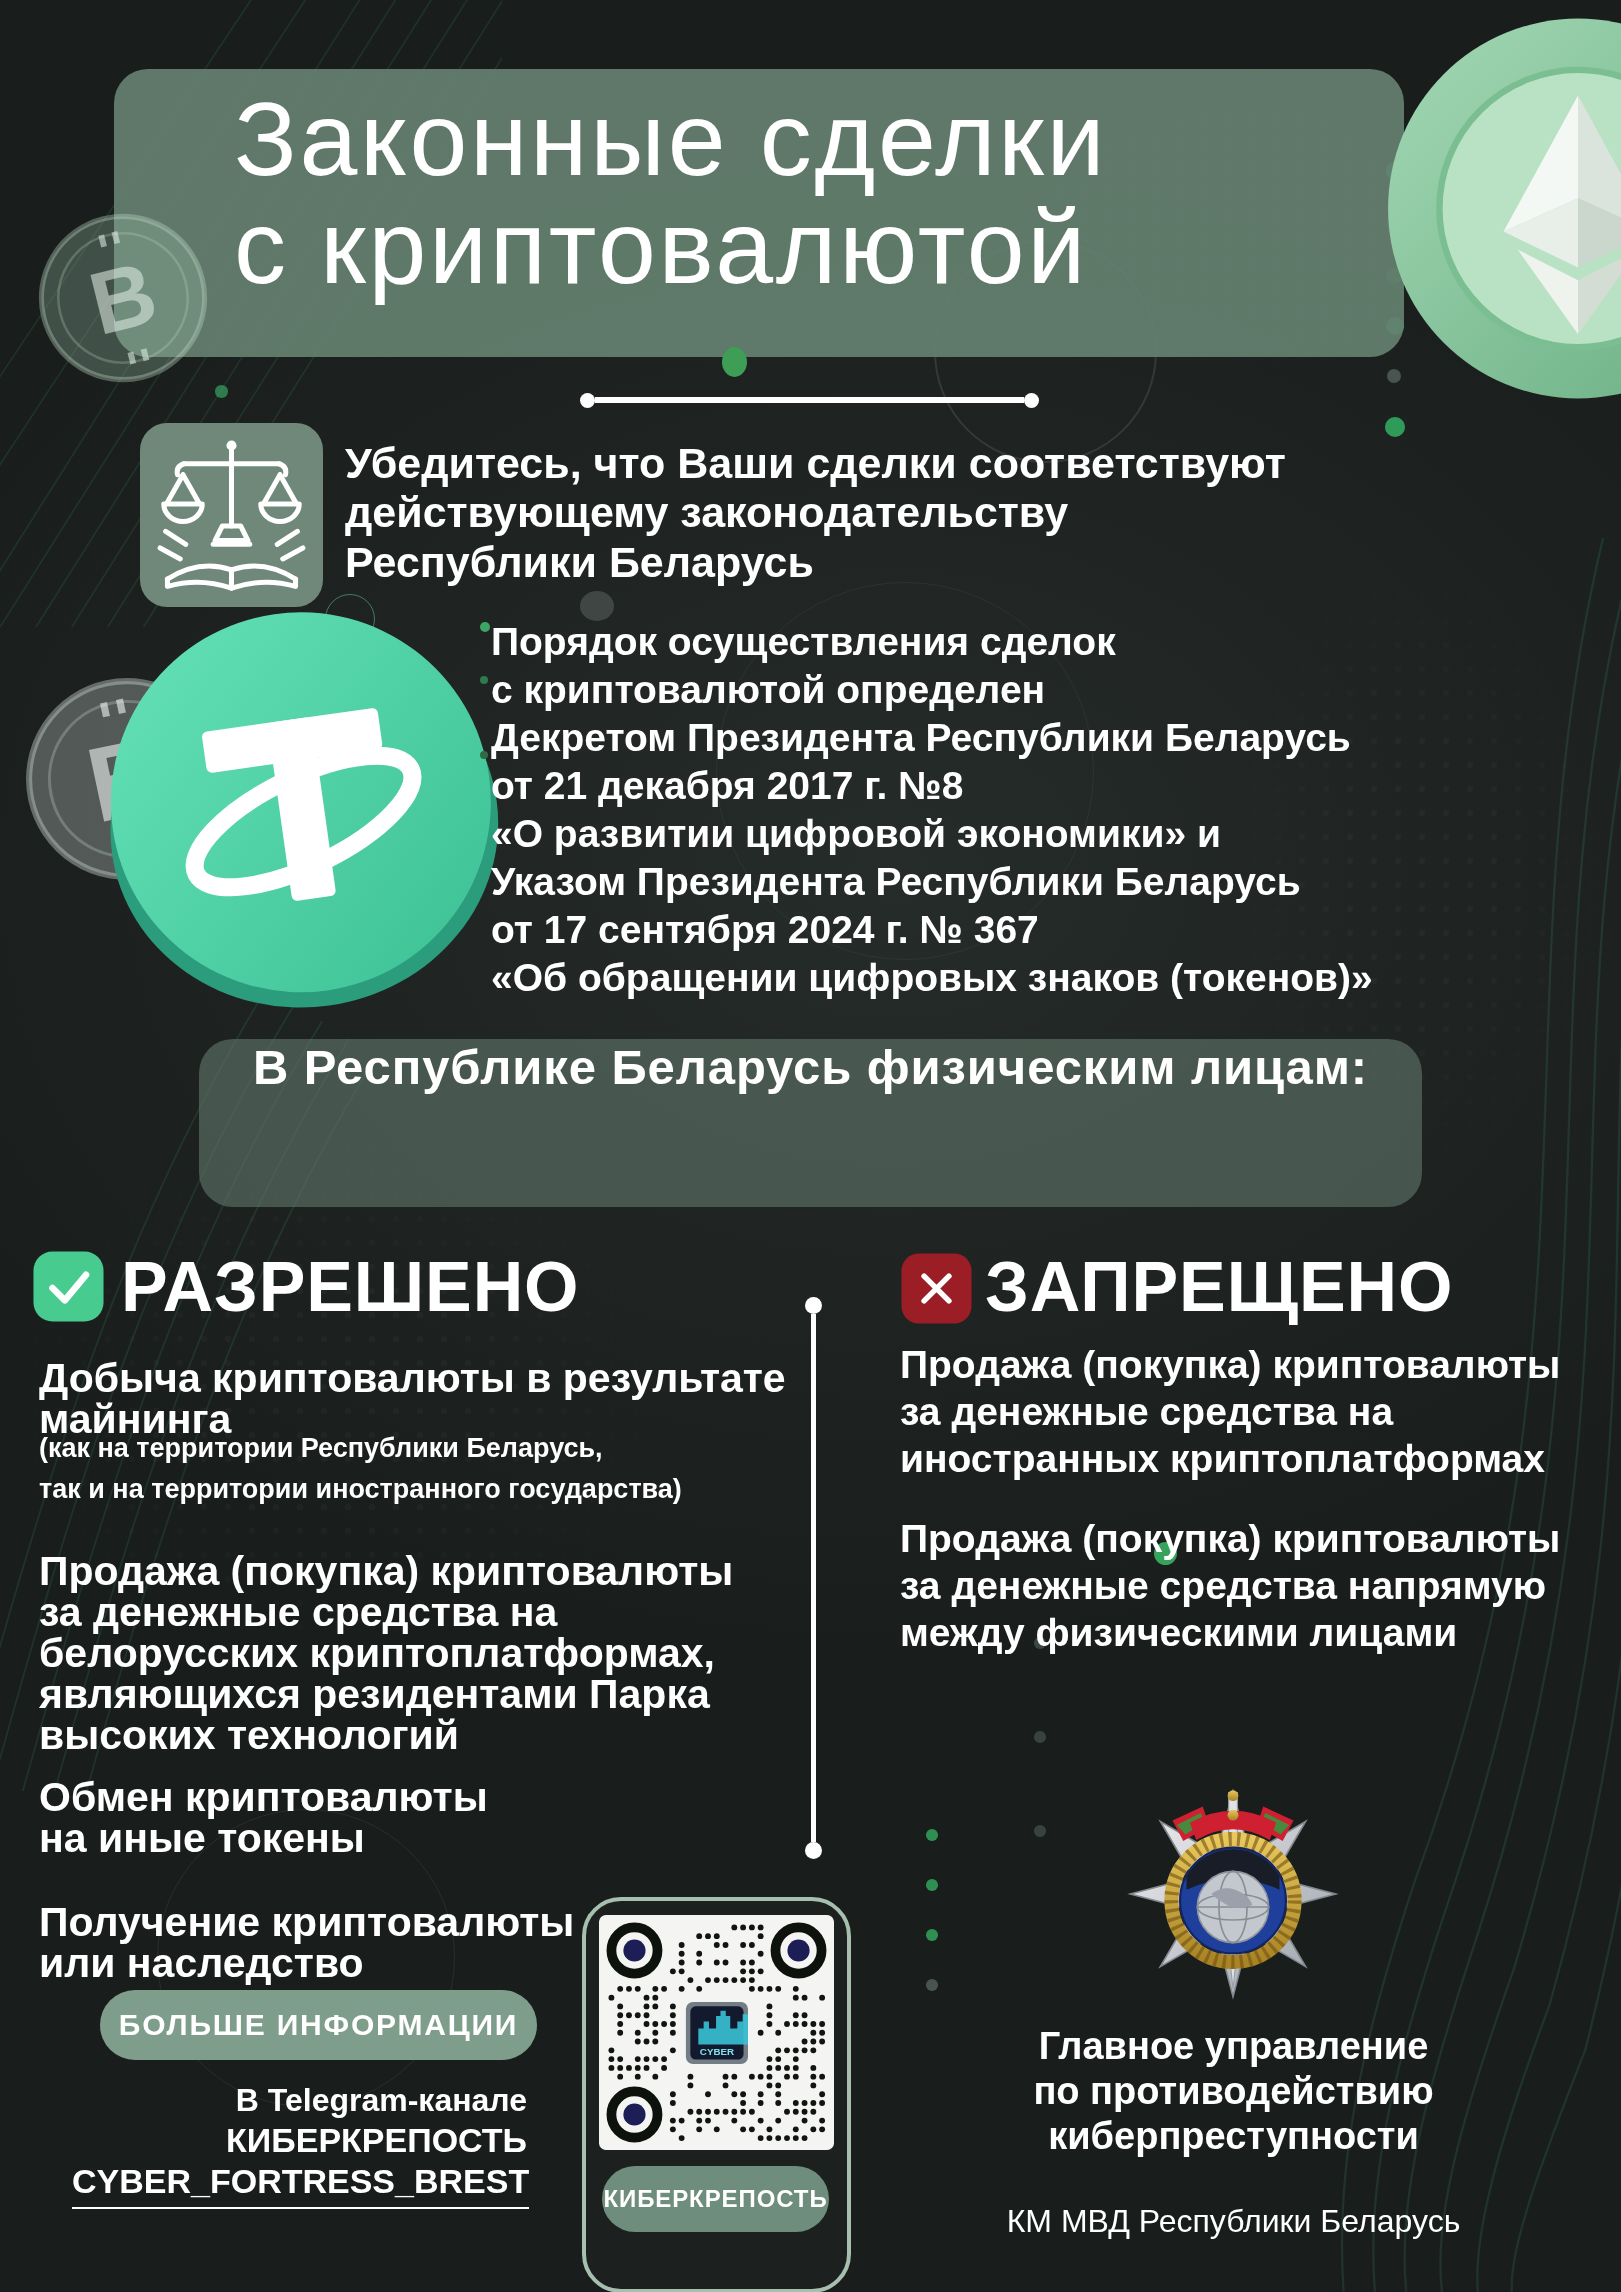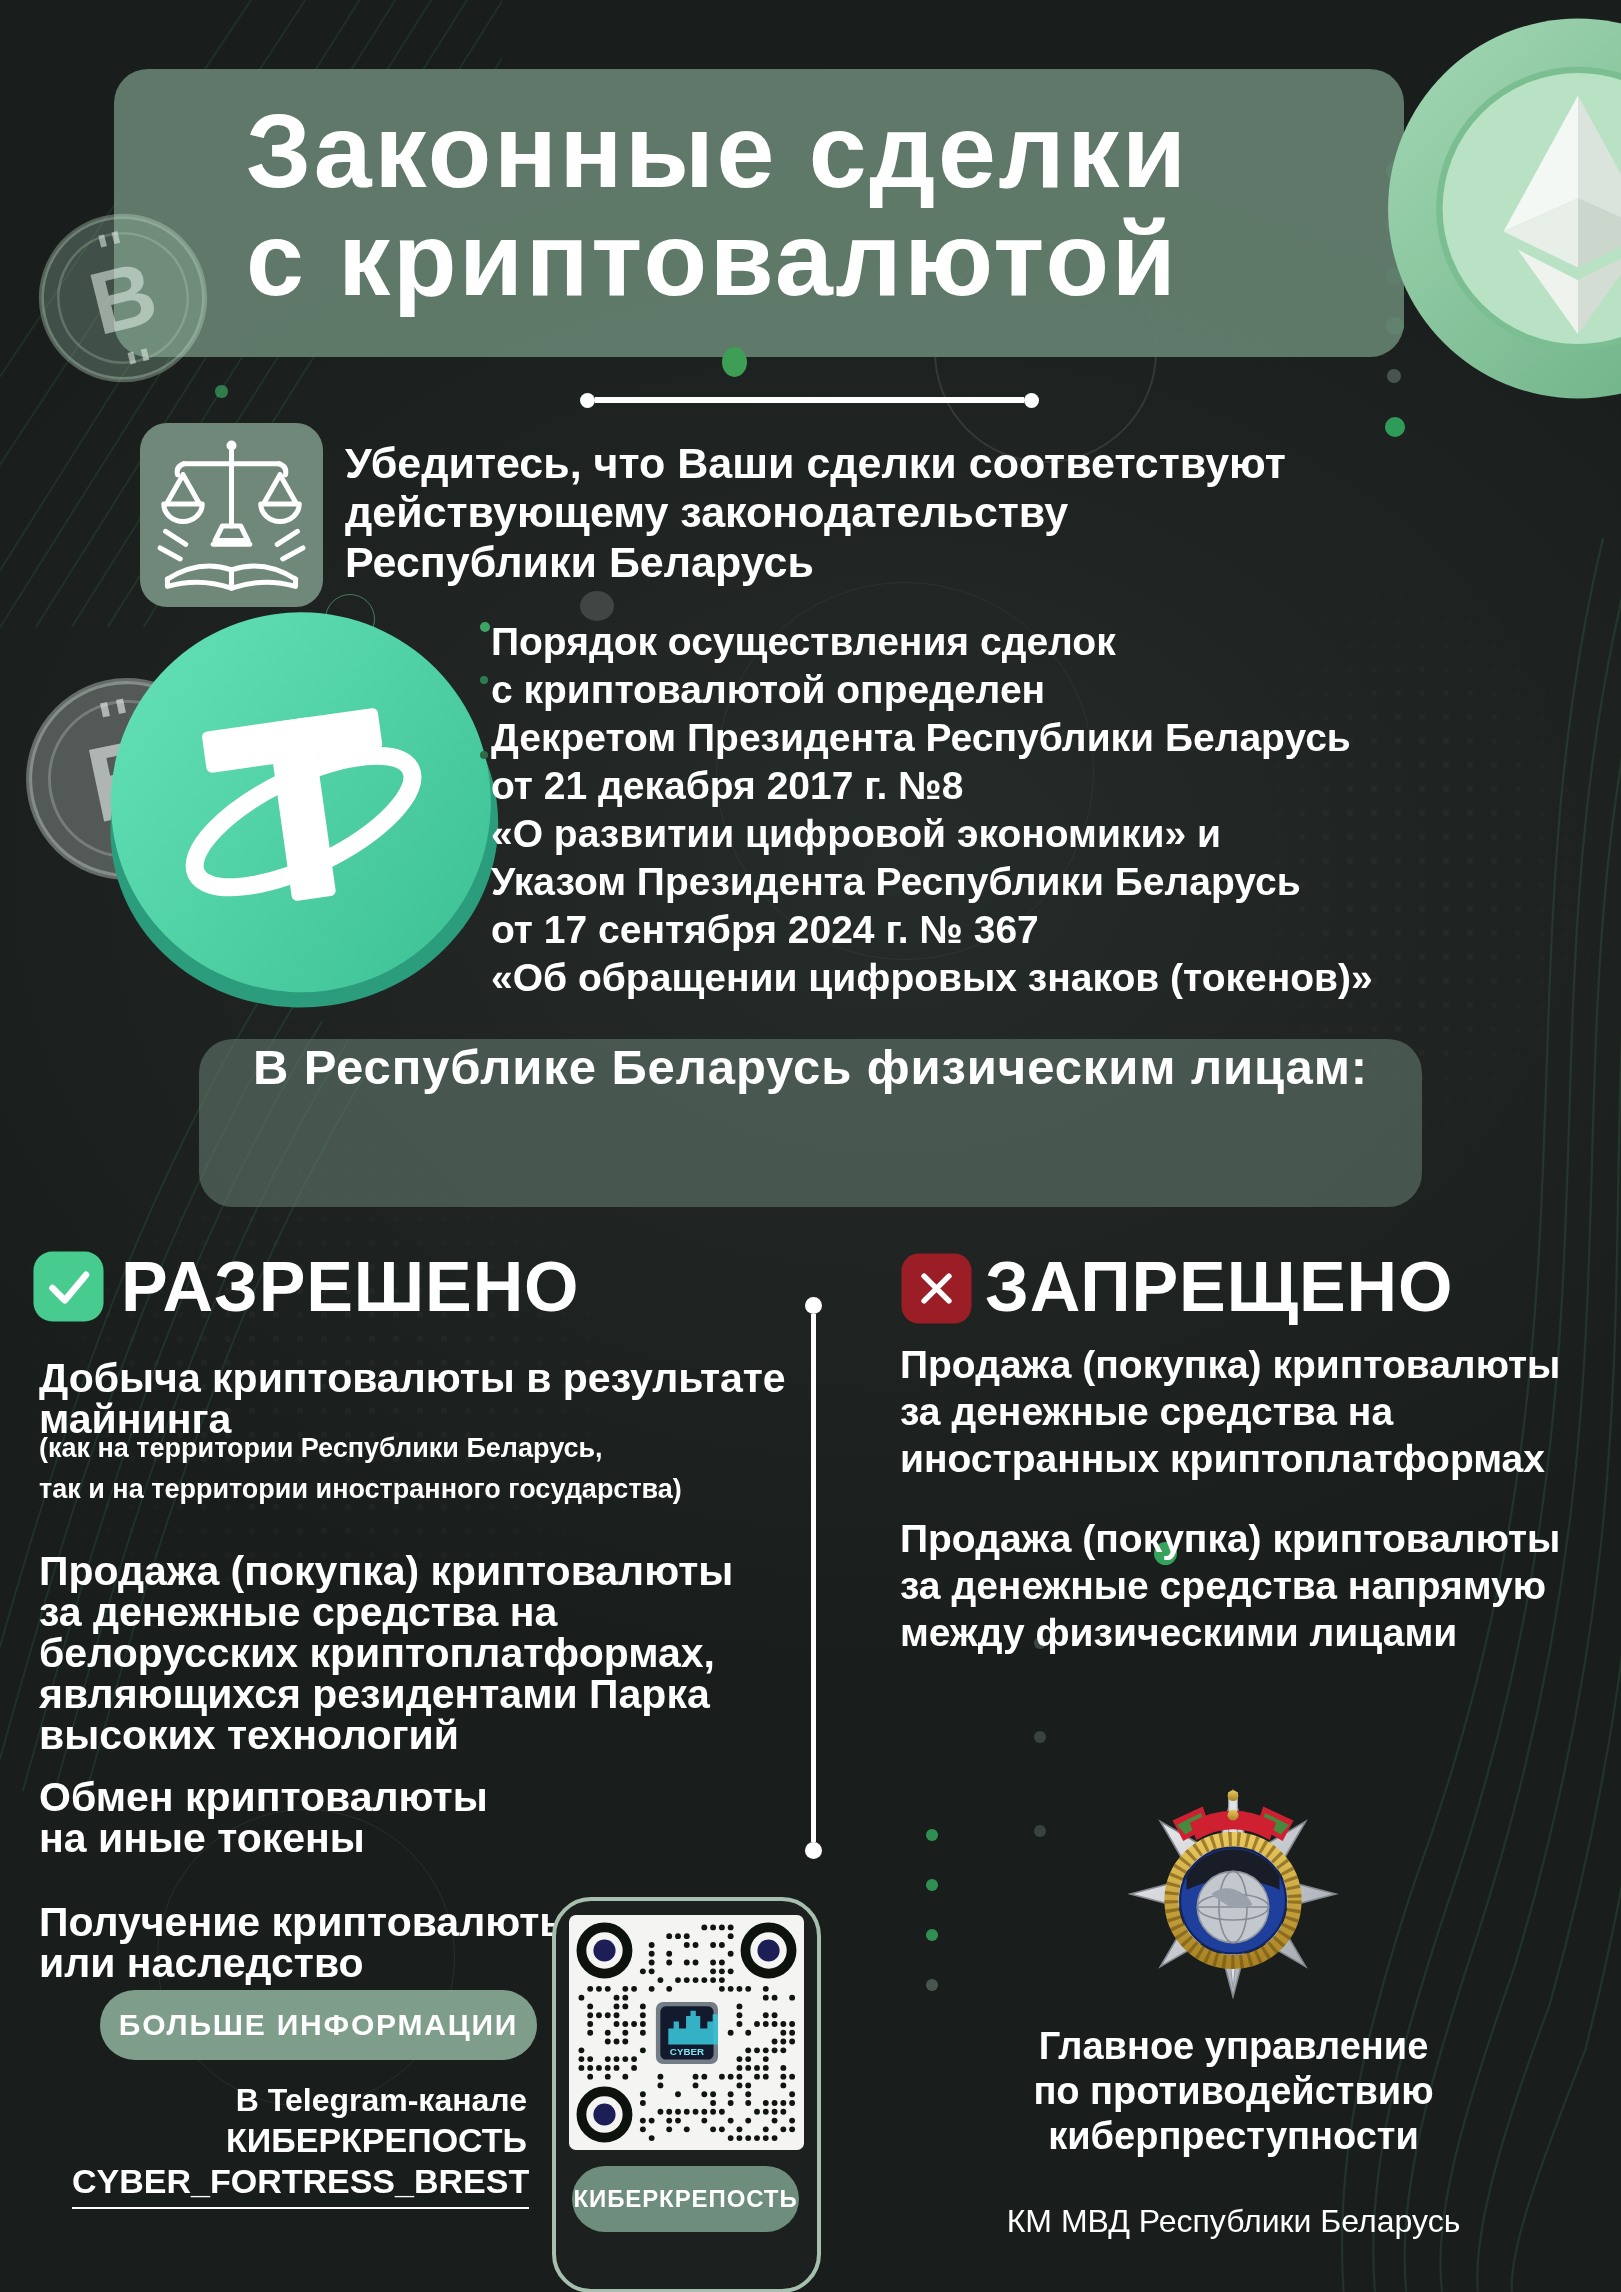--- a/index.html
+++ b/index.html
@@ -12,21 +12,21 @@
   .halftone{background-image:radial-gradient(circle, rgba(255,255,255,0.05) 3.1px, transparent 3.6px);
     background-size:24px 24px;opacity:.55;
     -webkit-mask-image:radial-gradient(closest-side,#000 40%,transparent 100%);
     mask-image:radial-gradient(closest-side,#000 40%,transparent 100%);}
   .ring{border-radius:50%;}
   .dot{position:absolute;border-radius:50%;}
   
   .title-panel{left:114px;top:69px;width:1290px;height:288px;border-radius:34px;
     background:rgba(100,126,111,0.94);z-index:2;}
   .title-panel h1{position:absolute;left:120px;top:16px;font-size:104px;line-height:1.04;
-    letter-spacing:2.7px;font-weight:bold;color:#fff;white-space:pre-line;margin:12px;}
+    letter-spacing:2.7px;font-weight:normal;color:#fff;white-space:pre-line;margin:0;}
   
   .div-h{left:580px;top:392px;width:459px;height:16px;z-index:3;display:flex;align-items:center;}
   .div-h i{width:15px;height:15px;border-radius:50%;background:#fff;flex:0 0 auto;}
   .div-h b{flex:1;height:5.4px;background:#fff;}
   .div-v{left:807px;top:1297px;width:12.5px;height:562px;z-index:4;display:flex;flex-direction:column;align-items:center;}
   .div-v i{width:17px;height:17px;border-radius:50%;background:#fff;flex:0 0 auto;}
   .div-v b{width:5.4px;flex:1;background:#fff;}
   
   .law-box{left:140px;top:423px;width:183px;height:184px;border-radius:27px;background:#6f8879;z-index:3;}
   .compliance{left:345px;top:439px;width:1128px;font-size:43px;font-weight:bold;line-height:1.15;z-index:3;}
@@ -45,21 +45,21 @@
   
   .info-pill{left:100px;top:1990px;width:437px;height:70px;border-radius:35px;background:#7e9d8b;
     display:flex;align-items:center;justify-content:center;z-index:4;cursor:pointer;}
   .info-pill span{font-size:30px;font-weight:bold;letter-spacing:1.8px;}
   .tgline{left:72px;width:455px;text-align:right;z-index:4;margin:0;}
   .tg1{top:2082px;font-size:32px;font-weight:bold;}
   .tg2{top:2121px;font-size:34px;font-weight:bold;}
   .tg3{top:2162px;font-size:34px;font-weight:bold;}
   .tg3 span{display:inline-block;border-bottom:2.7px solid #fff;padding-bottom:6.3px;}
   
-  .phone{left:552px;top:1897px;width:269px;height:396px;border-radius:39px;background:#1c211f;
+  .phone{left:582px;top:1897px;width:269px;height:396px;border-radius:39px;background:#1c211f;
     border:4.5px solid #a7bfae;box-sizing:border-box;z-index:5;}
   .qr-wrap{position:absolute;left:12.5px;top:14.3px;width:235px;height:235px;background:#f4f4f2;border-radius:9px;}
   .qr-wrap svg{position:absolute;left:0;top:0;width:100%;height:100%;}
   .qr-pill{position:absolute;left:16px;top:265px;width:227px;height:66px;border-radius:33px;background:#6f8d7c;
     display:flex;align-items:center;justify-content:center;}
   .qr-pill span{font-size:24px;font-weight:bold;letter-spacing:0.9px;}
   
   .emblem{left:1121px;top:1786px;width:224px;height:229px;z-index:4;}
   .dept-name{left:965px;top:2024px;width:537px;text-align:center;font-size:38px;font-weight:bold;line-height:1.18;z-index:4;}
   .dept-org{left:920px;top:2171px;width:627px;text-align:center;font-size:32px;font-weight:normal;z-index:4;}

